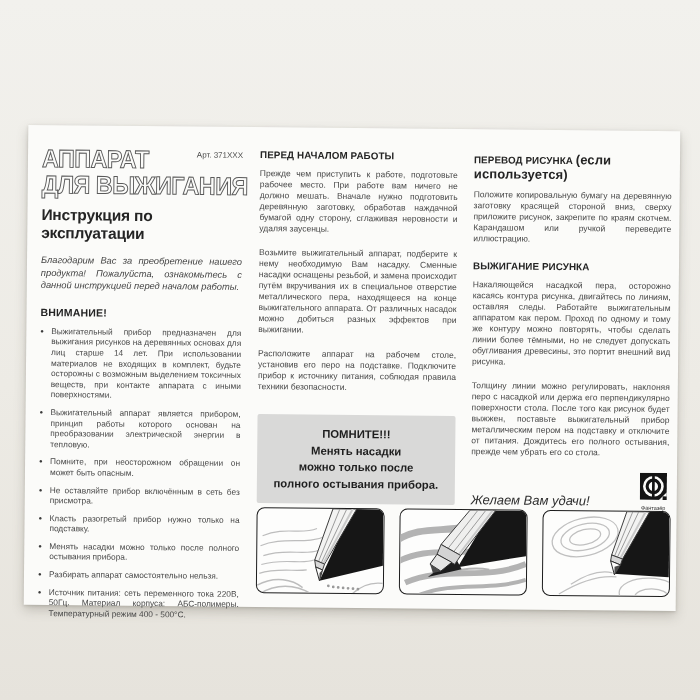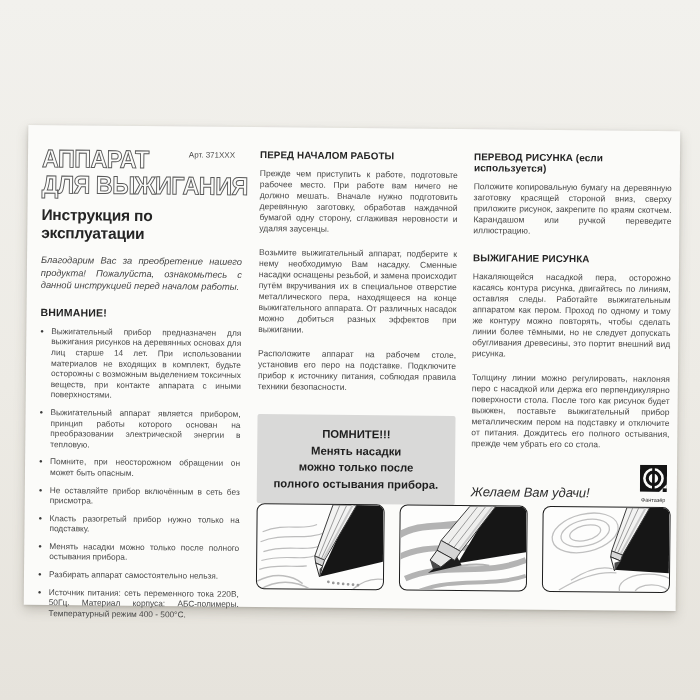--- a/index.html
+++ b/index.html
@@ -13,42 +13,42 @@
     position:absolute; left:26px; top:128px; width:652px; height:480px;
     background:#fbfbf9;
     transform:rotate(0.55deg);
     box-shadow:0 5px 12px rgba(95,90,78,.28), 0 1px 3px rgba(95,90,78,.25);
     display:flex; gap:17px;
     padding:15px 13px 20px 14px;
     color:#3c3c3c;
   }
   
   .col-left { width:201px; flex:0 0 auto; position:relative; }
-  .art-no { position:absolute; top:9px; right:8px; font-size:8px; color:#4a4a4a; }
+  .art-no { position:absolute; top:9px; right:0; font-size:8px; color:#4a4a4a; }
   .main-title {
     font-size:25px; font-weight:bold; line-height:26px;
     color:#fbfbf9; -webkit-text-stroke:1px #5a5a5a;
     letter-spacing:-.5px; transform:scaleX(.93); transform-origin:left;
     margin-top:5px; white-space:nowrap;
   }
   .subtitle { font-size:15.5px; font-weight:bold; color:#242424; margin-top:9px; letter-spacing:-.2px; }
   .thanks { font-style:italic; font-size:9.3px; line-height:12.6px; margin-top:12px; text-align:justify; color:#454545; }
   .att-heading { font-size:10.5px; font-weight:bold; color:#242424; margin-top:14px; letter-spacing:.2px; }
   .bullets { list-style:none; margin-top:8px; }
   .bullets li {
     font-size:8.3px; line-height:10.6px; text-align:justify;
     padding-left:11px; position:relative; margin-bottom:7px; color:#484848;
   }
   .bullets li::before { content:"●"; position:absolute; left:0; top:0; font-size:6px; color:#3a3a3a; }
   
   .right-wrap { flex:1; display:flex; flex-direction:column; }
   .text-cols { display:flex; gap:16px; flex:1; }
   .col { width:198px; flex:0 0 auto; }
   .col-heading { font-size:9.8px; font-weight:bold; color:#242424; margin-top:7px; letter-spacing:.1px; }
-  .col-heading .note { font-size:10px; }
+  .col-heading .note { font-size:13px; }
   .col p { font-size:8.5px; line-height:11px; text-align:justify; margin-top:8px; color:#484848; }
   .col p + p { margin-top:13px; }
   .remember-box {
     margin-top:22px; background:#d9d9d8; border-radius:2px;
     padding:11px 8px 12px; text-align:center;
     font-weight:bold; color:#1e1e1e; font-size:11.3px; line-height:16.5px;
   }
   .wish-row { display:flex; align-items:flex-end; justify-content:space-between; margin-top:14px; }
   .wish { font-style:italic; font-size:13px; color:#2e2e2e; margin-bottom:2px; }
   .logo-block { text-align:center; margin-right:2px; }

